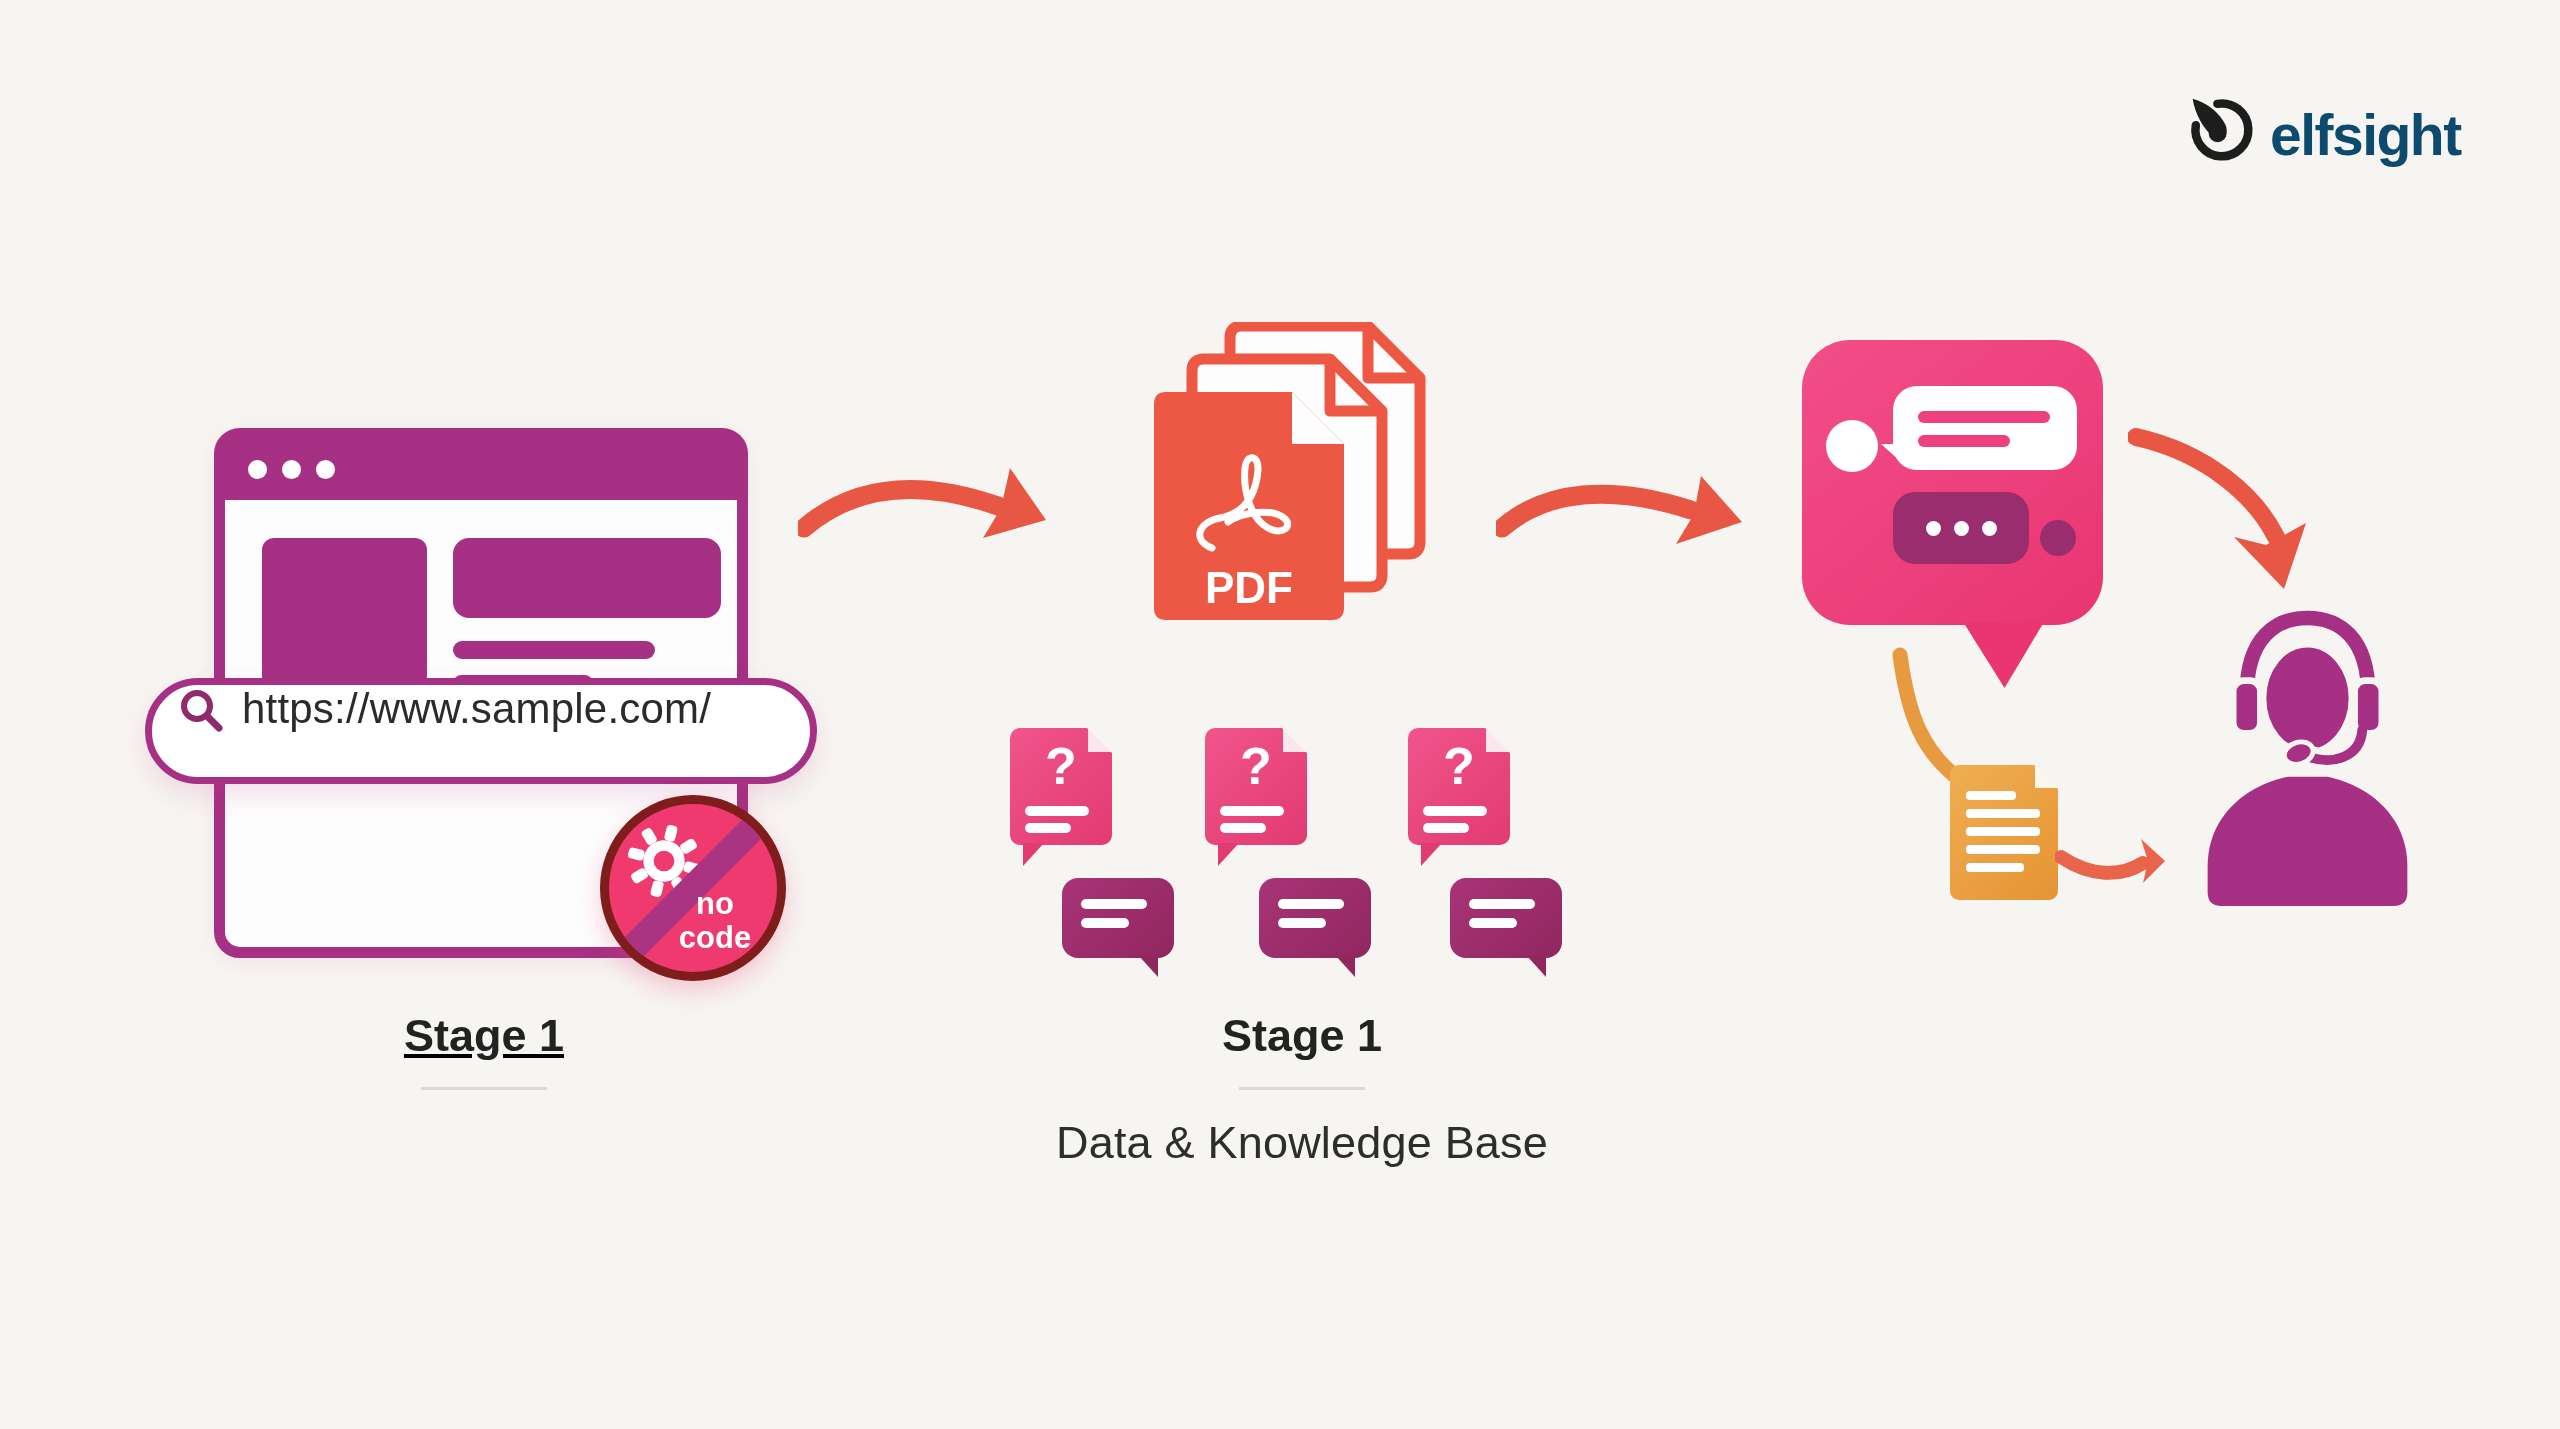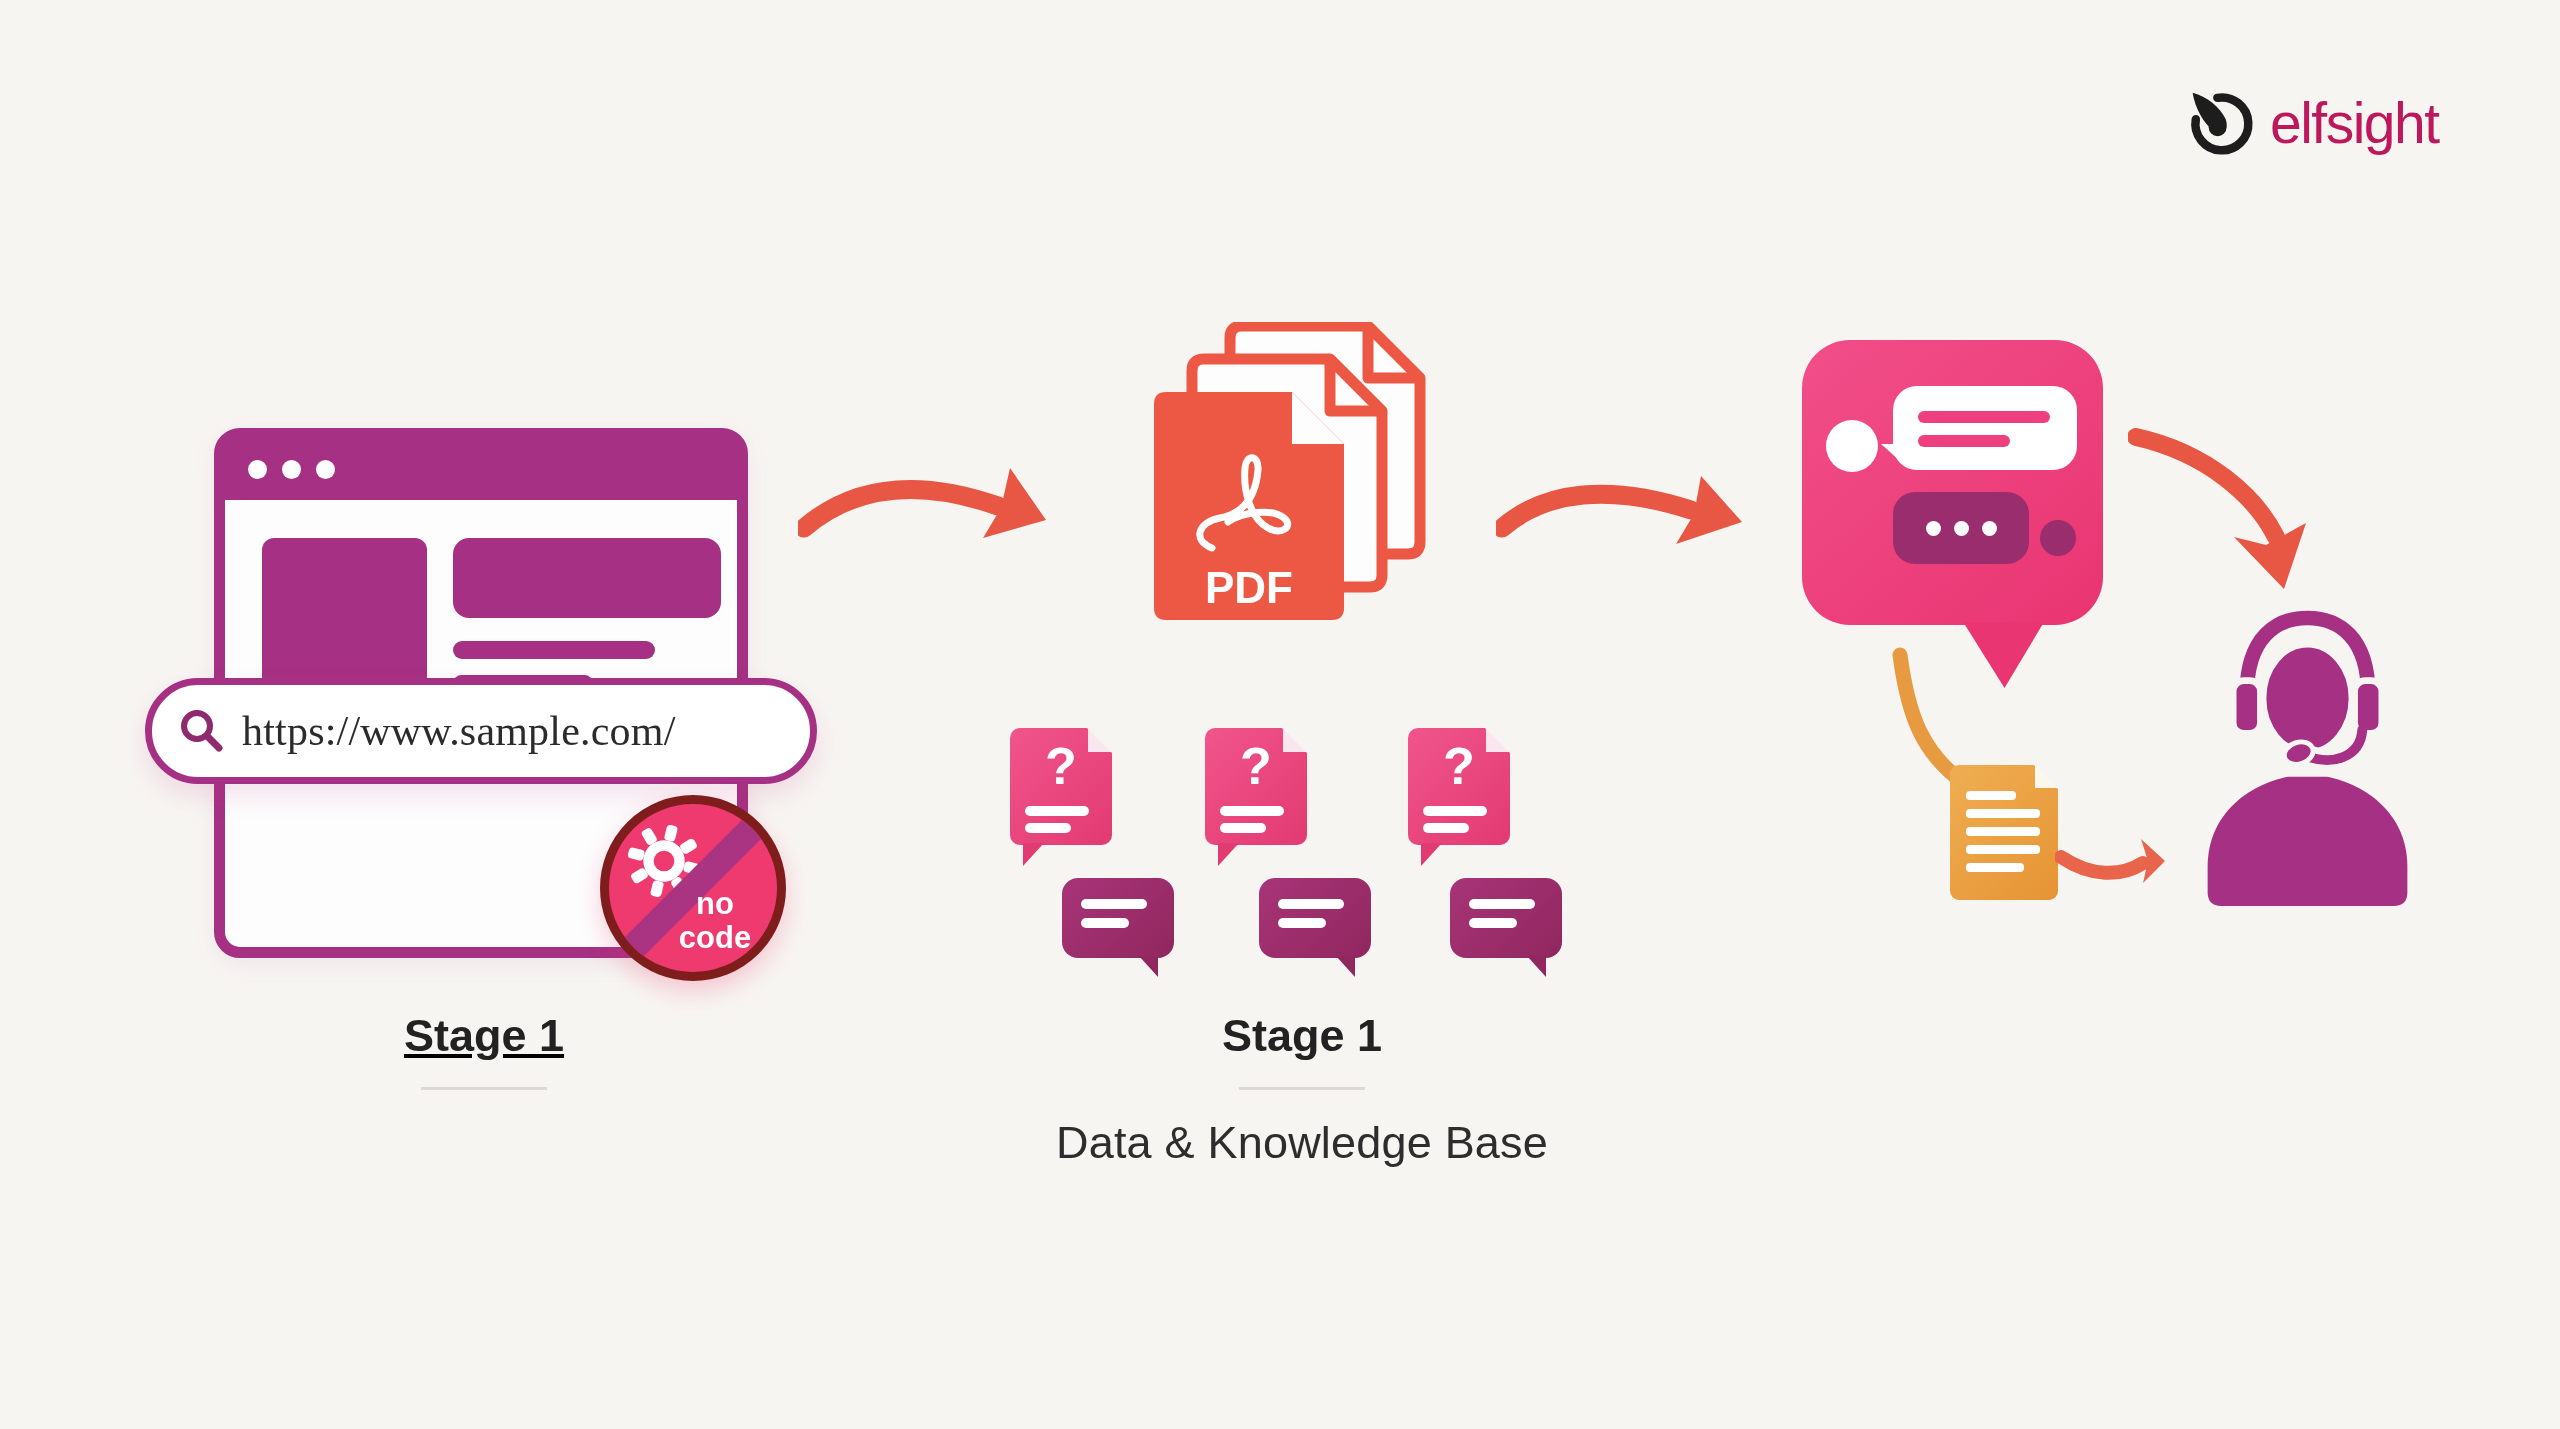--- a/index.html
+++ b/index.html
@@ -16,39 +16,39 @@
     --ink:#262626;
   }
   *{margin:0;padding:0;box-sizing:border-box;}
   html,body{width:2560px;height:1429px;}
   body{background:var(--bg);font-family:"Liberation Sans","DejaVu Sans",sans-serif;overflow:hidden;}
   .canvas{position:relative;width:2560px;height:1429px;background:var(--bg);}
 
   
   .logo{position:absolute;left:2186px;top:88px;display:flex;align-items:center;gap:16px;}
   .logo svg{width:68px;height:68px;display:block;}
-  .logo .brand{font-size:57px;font-weight:400;color:#be185d;letter-spacing:-1.5px;margin-top:2px;}
+  .logo .brand{font-size:57px;font-weight:700;color:#0c4a6e;letter-spacing:-1.5px;margin-top:14px;}
 
   
   .browser{position:absolute;left:214px;top:428px;width:534px;height:530px;
     background:#fdfdfd;border:11px solid var(--magenta);border-radius:26px;
     box-shadow:0 6px 22px rgba(166,48,131,.08);}
   .titlebar{position:absolute;left:-1px;top:-1px;width:514px;height:62px;
     background:var(--magenta);border-radius:14px 14px 0 0;display:flex;align-items:center;padding-left:24px;gap:15px;}
   .dot{width:19px;height:19px;border-radius:50%;background:#fff;}
   .blk{position:absolute;background:var(--magenta);}
   .blk-square{left:37px;top:99px;width:165px;height:150px;border-radius:12px;}
   .blk-wide{left:228px;top:99px;width:268px;height:80px;border-radius:16px;}
   .blk-line1{left:228px;top:202px;width:202px;height:18px;border-radius:9px;}
   .blk-line2{left:228px;top:236px;width:140px;height:17px;border-radius:9px;}
 
   .urlbar{position:absolute;left:145px;top:678px;width:672px;height:106px;
     background:#fff;border:7px solid var(--magenta);border-radius:53px;
-    display:flex;align-items:center;padding-left:24px;gap:14px;
-    box-shadow:0 12px 26px rgba(190,60,130,.14);font-family:Liberation Serif, serif;}
+    display:flex;padding-left:24px;gap:14px;
+    box-shadow:0 12px 26px rgba(190,60,130,.14);}
   .urlbar svg{width:52px;height:52px;flex:0 0 auto;}
   .urlbar .url-text{font-size:42px;color:#2b2b2b;letter-spacing:.2px;white-space:nowrap;}
 
   .nocode{position:absolute;left:600px;top:795px;width:186px;height:186px;border-radius:50%;
     background:var(--pink);border:9px solid #7f1d1d;overflow:hidden;
     box-shadow:0 10px 24px rgba(238,58,110,.25);}
   .nocode .slash{position:absolute;left:50%;top:50%;width:230px;height:27px;background:#aa3382;
     transform:translate(-50%,-50%) rotate(-45deg);}
   .nocode .gear{position:absolute;left:16px;top:18px;width:78px;height:78px;}
   .nocode .nc-text{position:absolute;right:12px;bottom:18px;width:100px;text-align:center;

